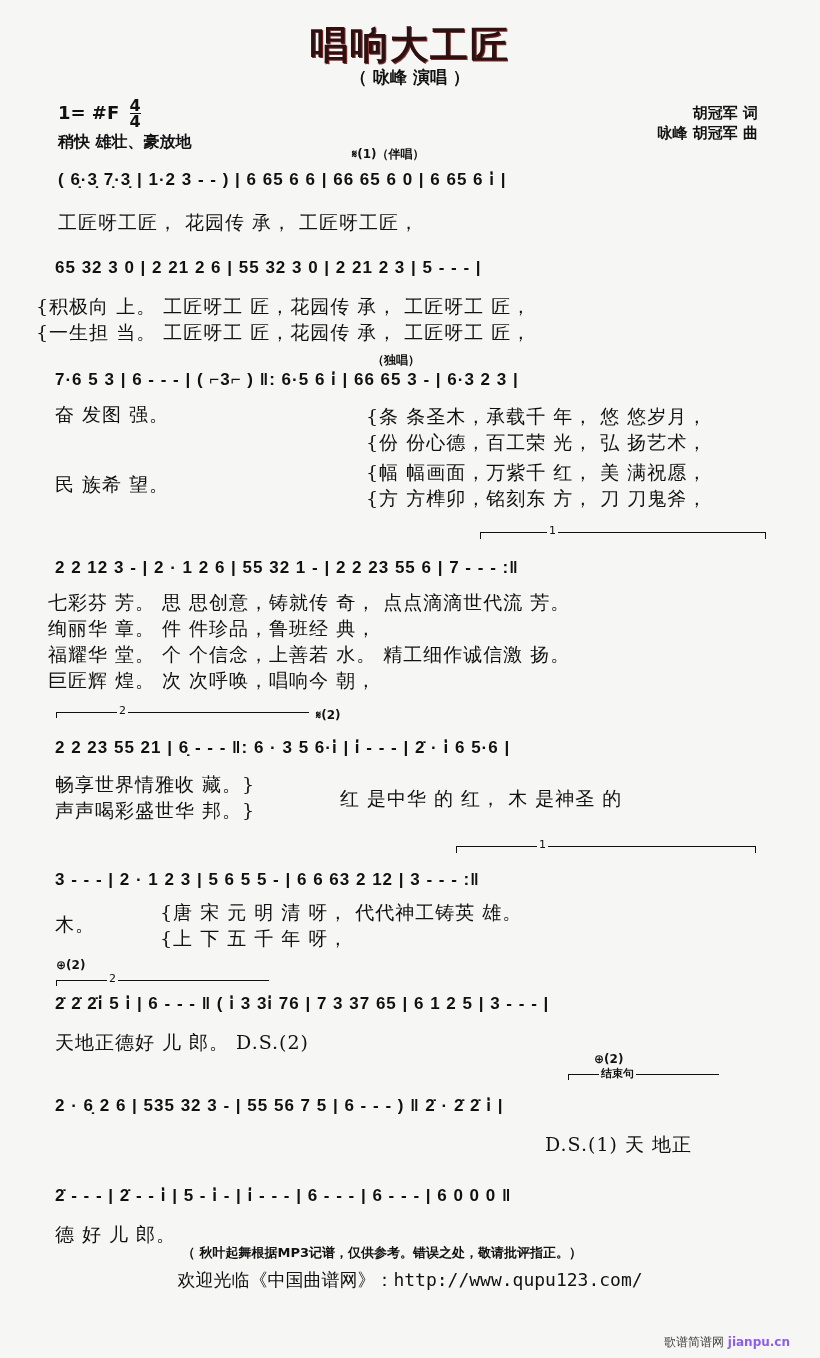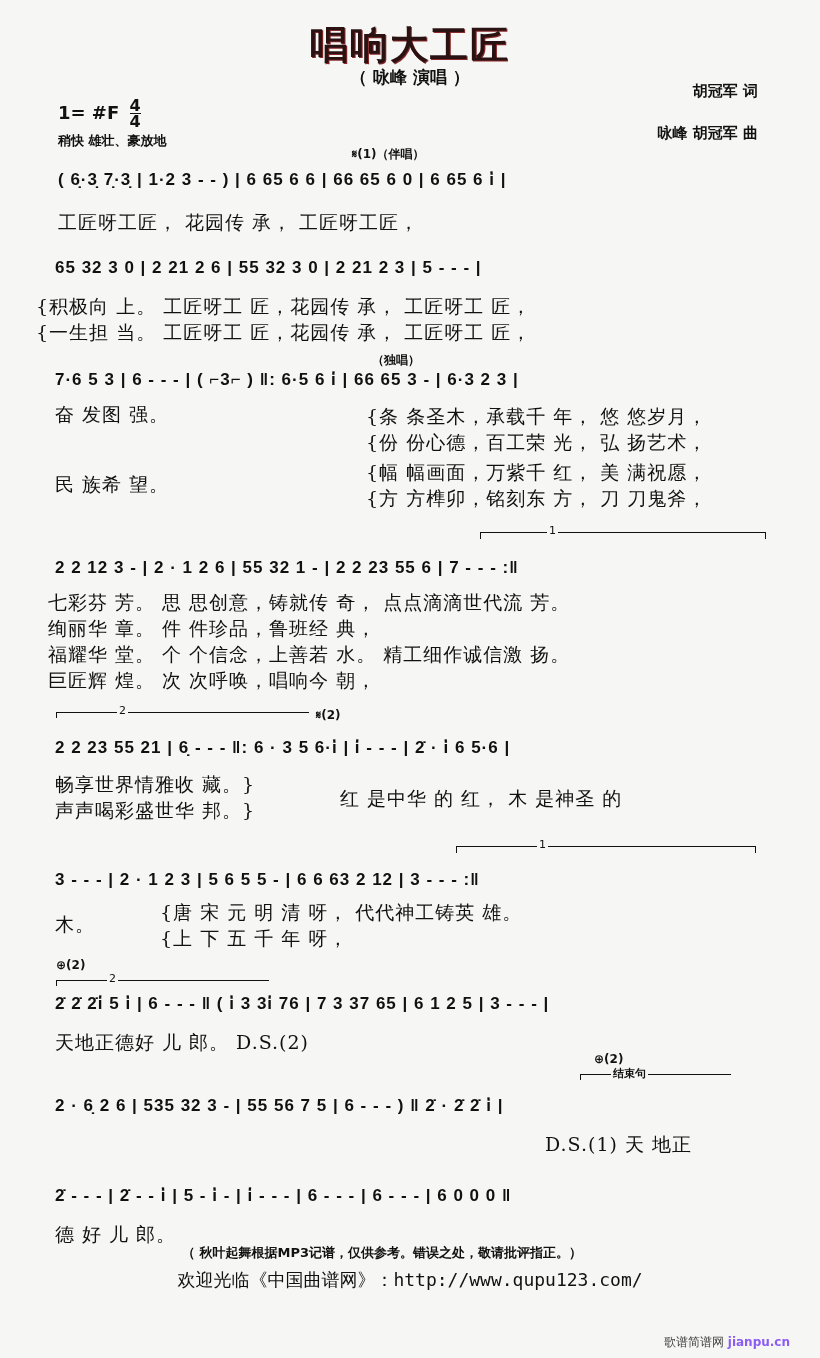--- a/index.html
+++ b/index.html
@@ -15,21 +15,21 @@
       left: 0; width: 820px; top: 20px; text-align: center;
       font-size: 38px; font-weight: bold; color: #2a1212;
       letter-spacing: 2px;
       text-shadow: 1px 1px 0 #8a2a2a;
       font-family: "DejaVu Sans", sans-serif;
     }
     .subtitle { left: 0; width: 820px; top: 66px; text-align: center; font-size: 17px; font-weight: bold; }
     .key { left: 58px; top: 98px; font-size: 18px; font-weight: bold; }
     .frac { display: inline-block; vertical-align: middle; text-align: center; line-height: 15px; font-size: 16px; margin-left: 4px; }
     .frac span { display: block; }
-    .tempo { left: 58px; top: 132px; font-size: 13px; font-weight: bold; }
+    .tempo { left: 58px; top: 132px; font-size: 16px; font-weight: bold; }
     .credit { right: 62px; font-size: 15px; font-weight: bold; text-align: right; }
     .small-mark { font-size: 12px; font-weight: bold; }
 
     .staff {
       font-family: "Liberation Sans", sans-serif;
       font-weight: bold; font-size: 17px; letter-spacing: 1px;
     }
     .lyric {
       font-family: "DejaVu Serif", serif;
       font-size: 19px; letter-spacing: 1px;
@@ -49,21 +49,21 @@
 <div class="abs subtitle">（ 咏峰 演唱 ）</div>
 
 <div class="abs key">
   <span>1= #F</span>
   <span class="frac">
     <span style="border-bottom:1.5px solid #111;">4</span>
     <span>4</span>
   </span>
 </div>
 <div class="abs tempo">稍快 雄壮、豪放地</div>
-<div class="abs credit" style="top:82px;">胡冠军 词</div>
+<div class="abs credit" style="top:104px;">胡冠军 词</div>
 <div class="abs credit" style="top:124px;">咏峰 胡冠军 曲</div>
 <div class="abs small-mark" style="left:352px; top:146px;">𝄋(1)（伴唱）</div>
 
 <div class="abs staff" style="left:58px; top:170px;">( 6̣·3̣ 7̣·3̣ | 1·2 3 - - ) | 6 65 6 6 | 66 65 6 0 | 6 65 6 i̇ |</div>
 <div class="abs lyric" style="left:58px; top:210px;">                              工匠呀工匠，  花园传  承，      工匠呀工匠，</div>
 
 <div class="abs staff" style="left:55px; top:258px;">65 32 3 0 | 2 21 2 6 | 55 32 3 0 | 2 21 2 3 | 5 - - - |</div>
 <div class="abs lyric" style="left:36px; top:294px;">{积极向  上。    工匠呀工 匠，花园传  承，    工匠呀工        匠，</div>
 <div class="abs lyric" style="left:36px; top:320px;">{一生担  当。    工匠呀工 匠，花园传  承，    工匠呀工        匠，</div>
 
@@ -103,21 +103,21 @@
 <div class="abs lyric" style="left:160px; top:926px;">{上  下 五 千   年      呀，</div>
 
 <div class="abs small-mark" style="left:56px; top:958px;">⊕(2)</div>
 <div class="bracket-line" style="left:56px; top:980px; width:212px; height:5px;">
   <span class="bracket-num" style="left:50px;">2</span>
 </div>
 <div class="abs staff" style="left:55px; top:994px;">2̇ 2̇ 2̇i̇ 5 i̇ | 6 - - - ‖ ( i̇ 3 3i̇ 76 | 7 3 37 65 | 6 1 2 5 | 3 - - - |</div>
 <div class="abs lyric" style="left:55px; top:1030px;">天地正德好 儿   郎。   D.S.(2)</div>
 
 <div class="abs small-mark" style="left:594px; top:1052px;">⊕(2)</div>
-<div class="bracket-line" style="left:580px; top:1074px; width:150px; height:5px;">
+<div class="bracket-line" style="left:568px; top:1074px; width:150px; height:5px;">
   <span class="bracket-num" style="left:30px; font-weight:bold;">结束句</span>
 </div>
 <div class="abs staff" style="left:55px; top:1096px;">2 · 6̣ 2 6 | 535 32 3 - | 55 56 7 5 | 6 - - - ) ‖ 2̇ · 2̇ 2̇ i̇ |</div>
 <div class="abs lyric" style="left:545px; top:1132px;">D.S.(1) 天      地正</div>
 
 <div class="abs staff" style="left:55px; top:1186px;">2̇ - - - | 2̇ - - i̇ | 5 - i̇ - | i̇ - - - | 6 - - - | 6 - - - | 6 0 0 0 ‖</div>
 <div class="abs lyric" style="left:55px; top:1222px;">德          好              儿                          郎。</div>
 
 <div class="abs note-footer">（ 秋叶起舞根据MP3记谱，仅供参考。错误之处，敬请批评指正。）</div>
 <div class="abs site">欢迎光临《中国曲谱网》：http://www.qupu123.com/</div>

